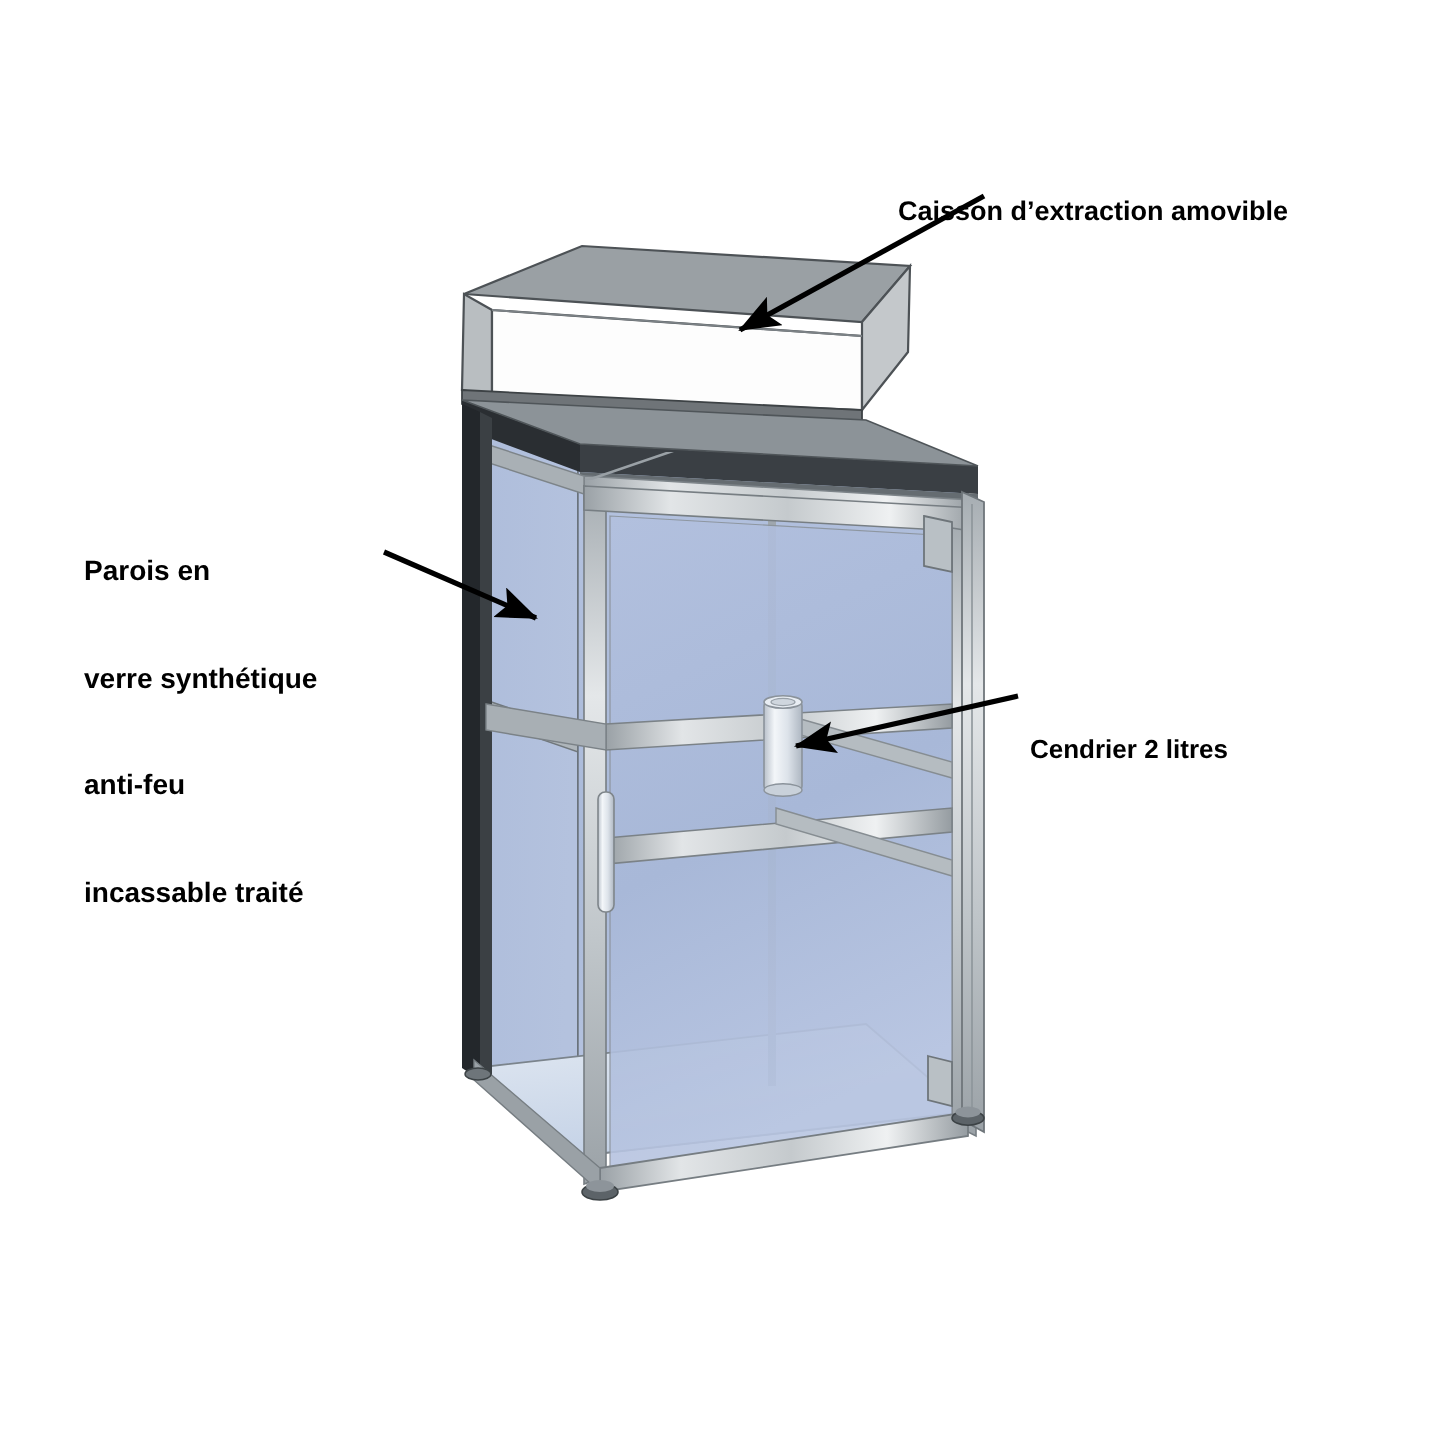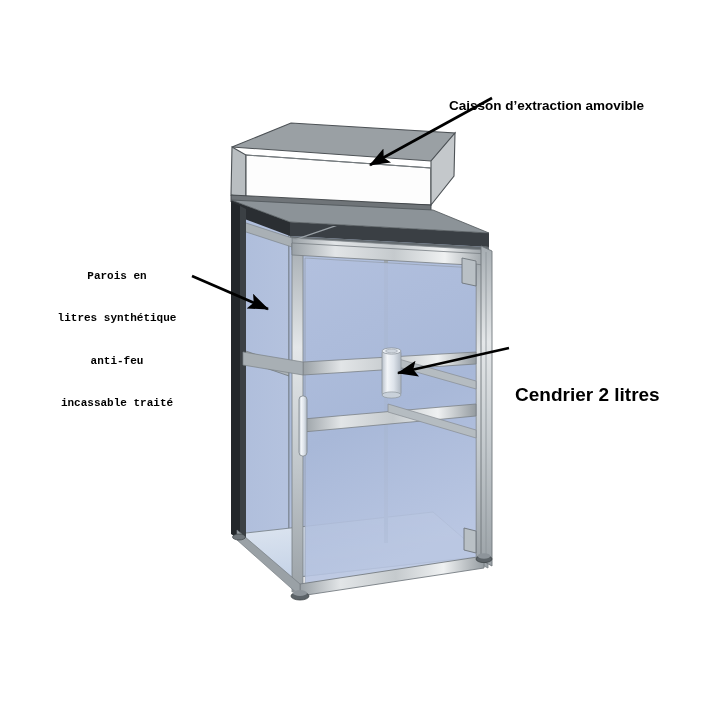--- a/index.html
+++ b/index.html
@@ -2,22 +2,22 @@
 <html><head>
 <meta charset="utf-8">
 <style>
   html,body{margin:0;padding:0;background:#ffffff;}
   body{width:720px;height:720px;overflow:hidden;
        font-family:"Liberation Sans","DejaVu Sans",sans-serif;}
   #stage{position:relative;width:624px;height:720px;background:#ffffff;}
   svg{display:block;}
   .callout{position:absolute;font-weight:bold;color:#000;line-height:1.28;white-space:pre;}
   #label-extraction{left:449px;top:62px;font-size:13.5px;text-align:left;}
-  #label-parois{left:42px;top:241px;font-size:11px;text-align:center;width:150px;font-family:Liberation Mono, monospace;}
-  #label-cendrier{left:515px;top:334px;font-size:19px;text-align:left;}
+  #label-parois{left:42px;top:241px;font-size:14px;width:150px;}
+  #label-cendrier{left:515px;top:334px;font-size:13px;text-align:left;}
 </style>
 </head>
 <body>
 
 <div id="stage">
 
   <svg width="720" height="720" viewBox="0 0 720 720">
     <defs>
       <linearGradient id="gFrontGlass" x1="0" y1="0" x2="0.25" y2="1">
         <stop offset="0%" stop-color="#b2c0de"></stop>
@@ -167,21 +167,21 @@
       <line x1="509" y1="348" x2="398" y2="373" stroke="#000" stroke-width="2.6" marker-end="url(#arrowHead)"></line>
     </g>
   </svg>
 
   <div class="callout" id="label-extraction">
     <div>Caisson d’extraction amovible</div>
   </div>
 
   <div class="callout" id="label-parois">
     <div>Parois en</div>
-    <div>litres synthétique</div>
+    <div>verre synthétique</div>
     <div>anti-feu</div>
     <div>incassable traité</div>
   </div>
 
   <div class="callout" id="label-cendrier">
     <div>Cendrier 2 litres</div>
   </div>
 
 </div>
 

